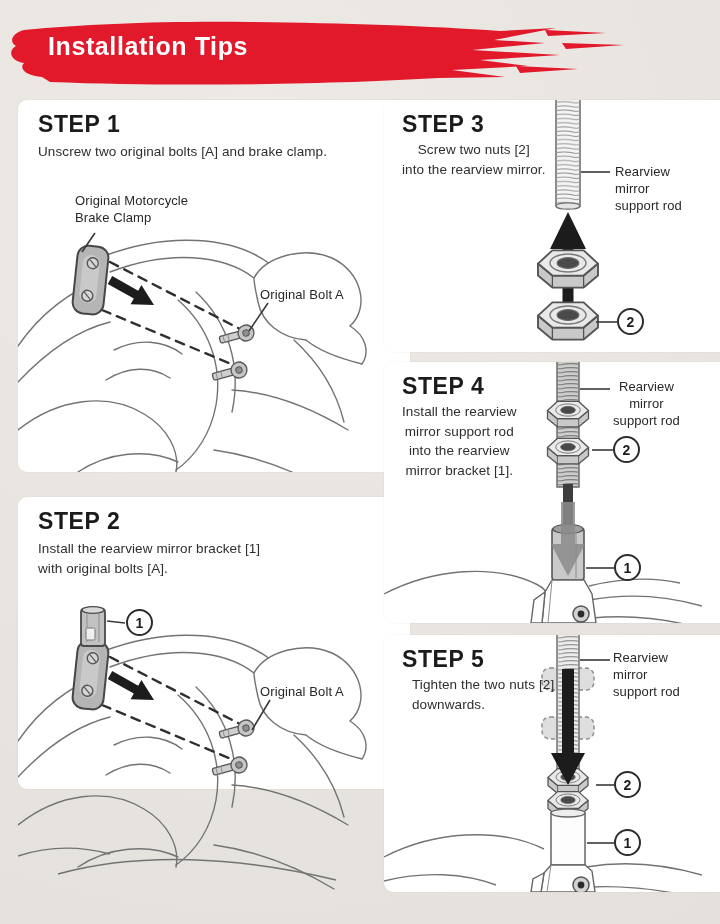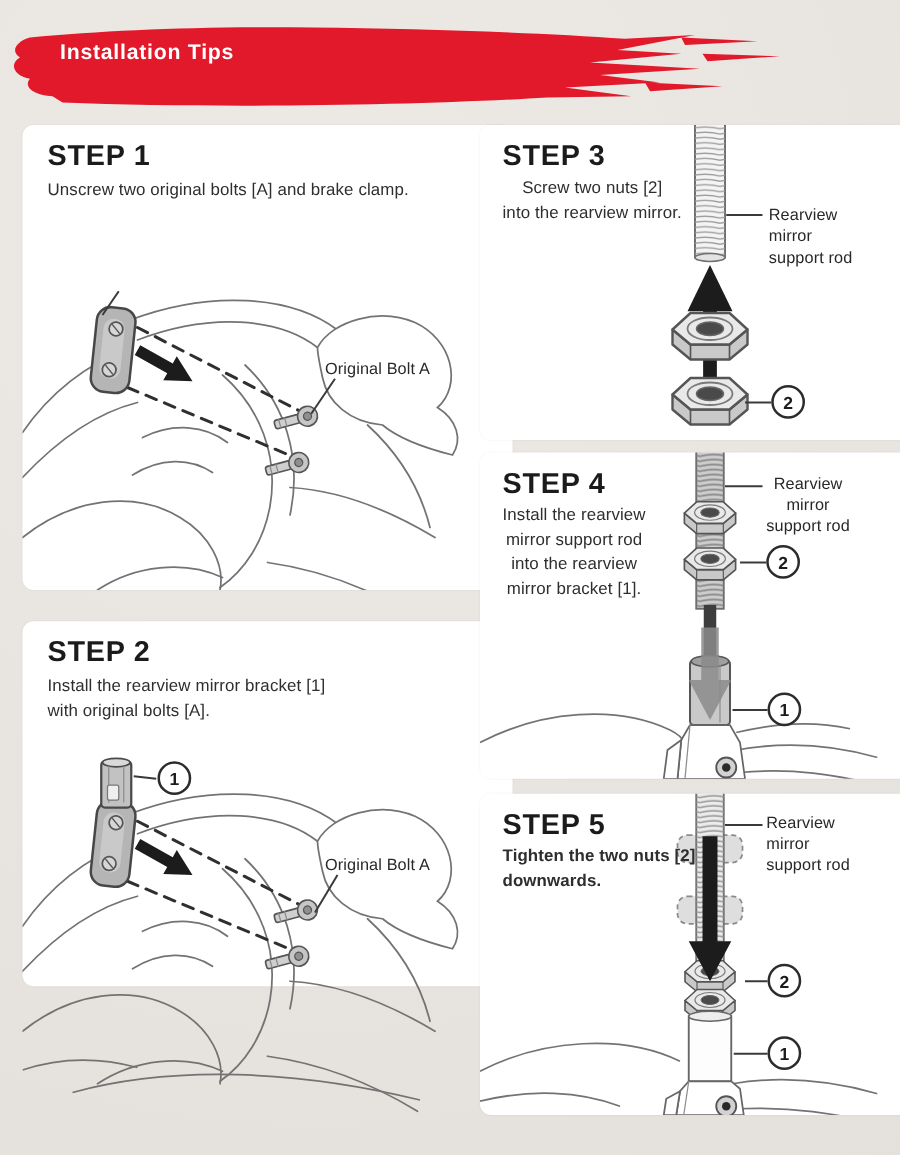--- a/index.html
+++ b/index.html
@@ -3,21 +3,21 @@
 <meta charset="utf-8">
 <style>
   html,body{margin:0;padding:0;}
   .stage{
     position:relative;width:720px;height:924px;overflow:hidden;
     background:radial-gradient(circle at 35% 18%, #edeae6 0%, #e8e5e1 55%, #e4e1dc 100%);
     font-family:"Liberation Sans",sans-serif;
   }
   .banner-svg{position:absolute;left:0;top:0;}
   .banner-title{
-    position:absolute;left:48px;top:32px;font-size:17px;font-weight:800;
+    position:absolute;left:48px;top:32px;font-size:25px;font-weight:800;
     color:#ffffff;letter-spacing:.6px;
   }
   .panel{position:absolute;background:#ffffff;border-radius:9px;box-shadow:0 0 0 1px rgba(0,0,0,0.02);padding-left:34px;}
   .step-title{
     position:absolute;left:20px;top:11px;margin:0;font-size:23px;font-weight:800;
     color:#1b1b1d;letter-spacing:.6px;
   }
   .desc{
     position:absolute;left:20px;top:42px;margin:0;font-size:13.5px;line-height:1.45;
     color:#2e2e30;white-space:pre-line;letter-spacing:.1px;
@@ -122,20 +122,22 @@
           <line x1="13" y1="13" x2="13" y2="23" stroke="#555" stroke-width="1.1"></line>
           <ellipse cx="0" cy="2.5" rx="15" ry="7.5" fill="none" stroke="#7a7a7a" stroke-width="1.2"></ellipse>
           <ellipse cx="0" cy="2.5" rx="9" ry="4.5" fill="#4a4a4a" stroke="#666" stroke-width="1"></ellipse>
         </g>
       </defs>
       <use href="#moto-scene"></use>
       <line x1="77" y1="3" x2="64" y2="22" stroke="#3a3a3a" stroke-width="1.6"></line>
       <line x1="250" y1="73" x2="231" y2="101" stroke="#3a3a3a" stroke-width="1.6"></line>
     </svg>
 
+    <div class="lbl" style="left:57px;top:92px;">Original Motorcycle
+Brake Clamp</div>
     <div class="lbl" style="left:242px;top:186px;">Original Bolt A</div>
   </section>
 
   <section class="panel" style="left:18px;top:497px;width:358px;height:292px;">
     <h2 class="step-title">STEP 2</h2>
     <p class="desc">Install the rearview mirror bracket [1]
 with original bolts [A].</p>
 
     <svg class="art" style="top:95px;" width="358" height="300" viewBox="0 0 358 300">
       <use href="#moto-scene" y="33"></use>
@@ -301,21 +303,21 @@
         <path d="M 167,230 L 160,238 L 157,257 L 211,257 L 208,236 L 201,230 Z" fill="#ffffff" stroke="#666" stroke-width="1.4"></path>
         <path d="M 160,238 L 149,244 L 147,257 L 157,257 Z" fill="#ffffff" stroke="#666" stroke-width="1.4"></path>
         <line x1="167" y1="230" x2="163" y2="257" stroke="#8d8d8d" stroke-width="1"></line>
         <circle cx="197" cy="250" r="8" fill="#d2d2d2" stroke="#555" stroke-width="1.5"></circle>
         <circle cx="197" cy="250" r="3.4" fill="#2a2a2a"></circle>
       </g>
       <line x1="203" y1="208" x2="230" y2="208" stroke="#3a3a3a" stroke-width="1.6"></line>
     </svg>
 
     <h2 class="step-title" style="left:18px;">STEP 5</h2>
-    <p class="desc" style="left:18px;top:40px;font-weight:bold;">Tighten the two nuts [2]
+    <p class="desc" style="left:28px;top:40px;">Tighten the two nuts [2]
 downwards.</p>
     <div class="lbl" style="left:229px;top:14px;">Rearview
 mirror
 support rod</div>
     <div class="callout" style="left:230px;top:136px;">
         <span>2</span>
       </div>
     <div class="callout" style="left:230px;top:194px;">
         <span>1</span>
       </div>

